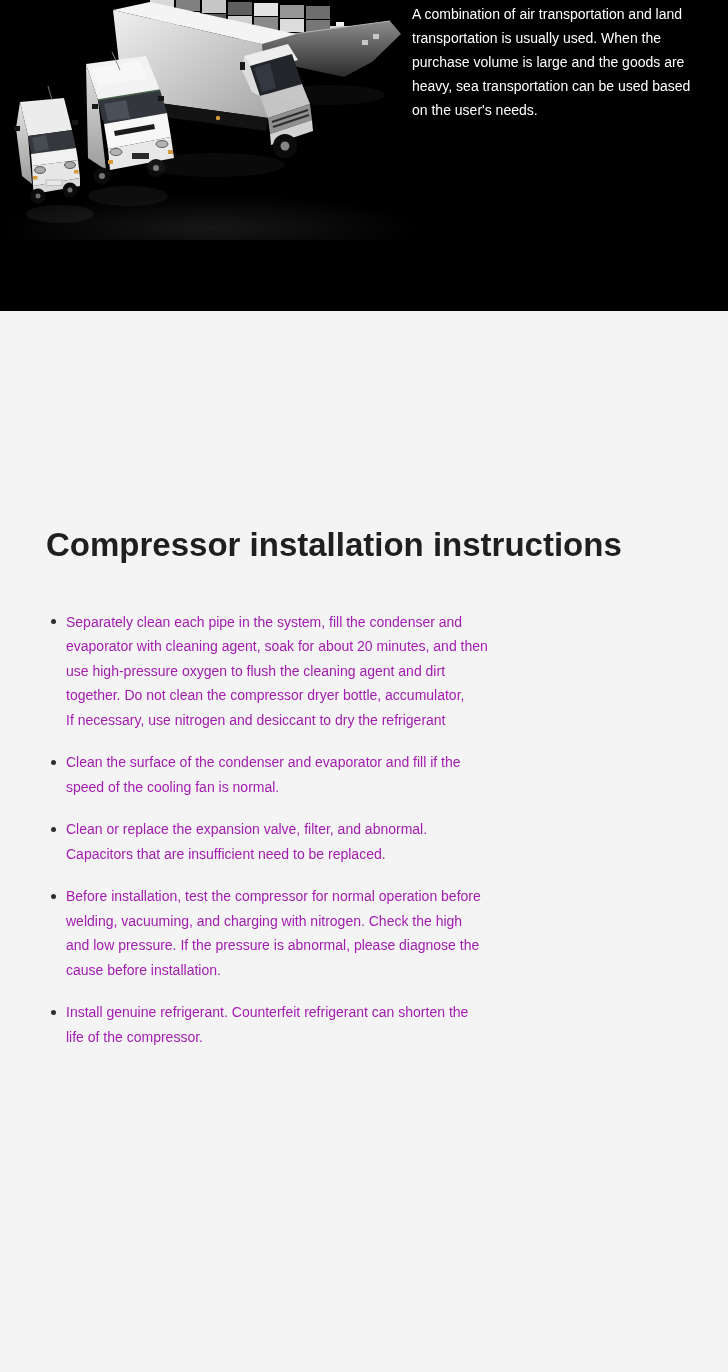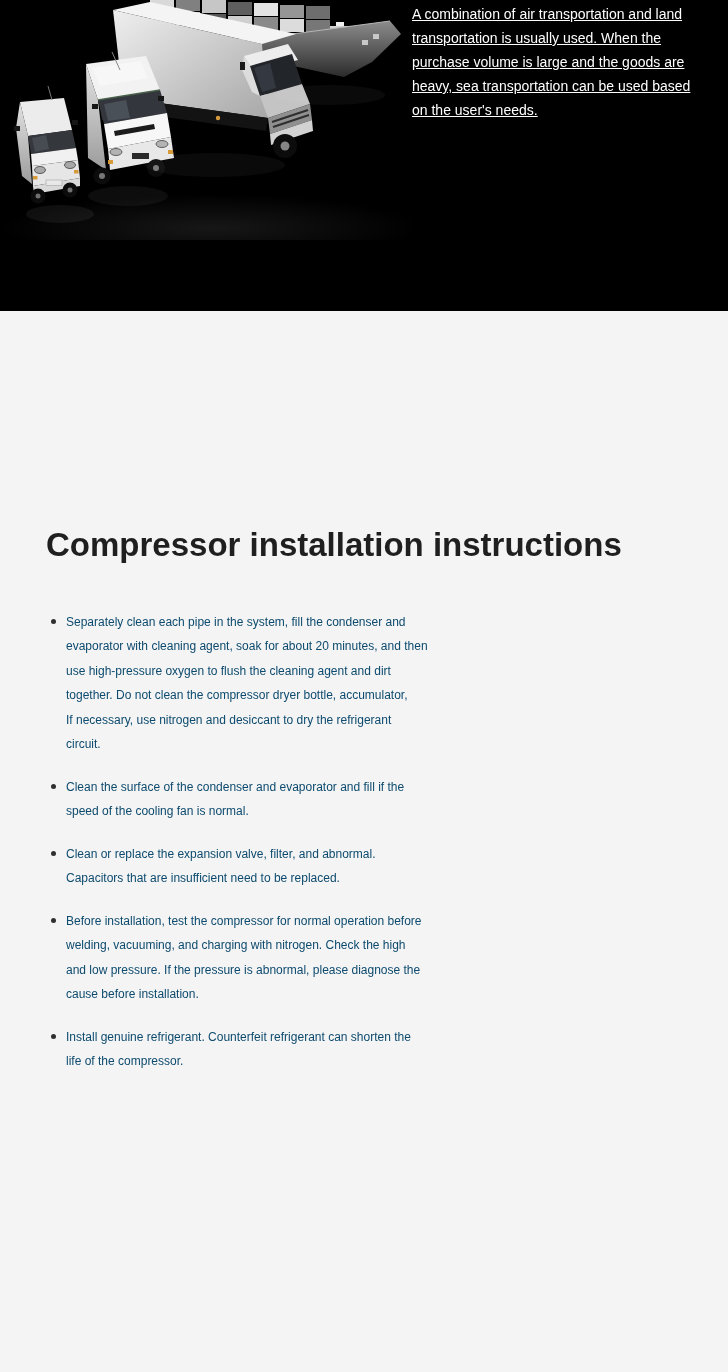--- a/index.html
+++ b/index.html
@@ -25,21 +25,20 @@
     display: block;
   }
   .hero-text {
     position: absolute;
     left: 412px;
     top: 2px;
     width: 302px;
     color: #ffffff;
     font-size: 14px;
     line-height: 24px;
-    text-decoration: underline;
   }
   
   .content { padding-left: 46px; }
   .section-title {
     margin: 0;
     font-size: 33px;
     line-height: 1.2;
     font-weight: bold;
     color: #1f1f1f;
   }
@@ -48,23 +47,23 @@
   .bullets {
     list-style: none;
     margin: 45px 0 0 0;
     padding: 0;
   }
   .bullets li {
     position: relative;
     padding-left: 20px;
     margin-bottom: 18px;
     max-width: 470px;
-    font-size: 12px;
+    font-size: 14px;
     line-height: 24.5px;
-    color: #0c4a6e;
+    color: #a21caf;
   }
   .bullets li:last-child { margin-bottom: 4px; }
   .bullet-dot {
     position: absolute;
     left: 5px;
     top: 9.5px;
     width: 5px;
     height: 5px;
     border-radius: 50%;
     background: #2f2f2f;
@@ -214,21 +213,20 @@
 
   <ul class="bullets">
     <li>
       <span class="bullet-dot"></span>
       <div>
           <div>Separately clean each pipe in the system, fill the condenser and</div>
           <div>evaporator with cleaning agent, soak for about 20 minutes, and then</div>
           <div>use high-pressure oxygen to flush the cleaning agent and dirt</div>
           <div>together. Do not clean the compressor dryer bottle, accumulator,</div>
           <div>If necessary, use nitrogen and desiccant to dry the refrigerant</div>
-          <div>circuit.</div>
         </div>
     </li>
     <li>
       <span class="bullet-dot"></span>
       <div>
           <div>Clean the surface of the condenser and evaporator and fill if the</div>
           <div>speed of the cooling fan is normal.</div>
         </div>
     </li>
     <li>

